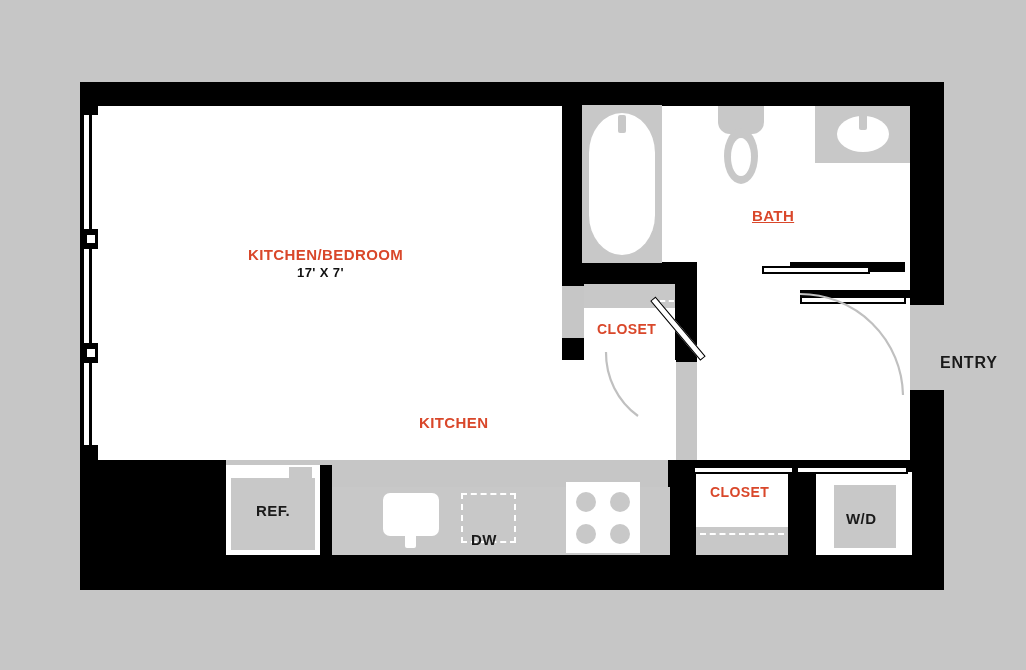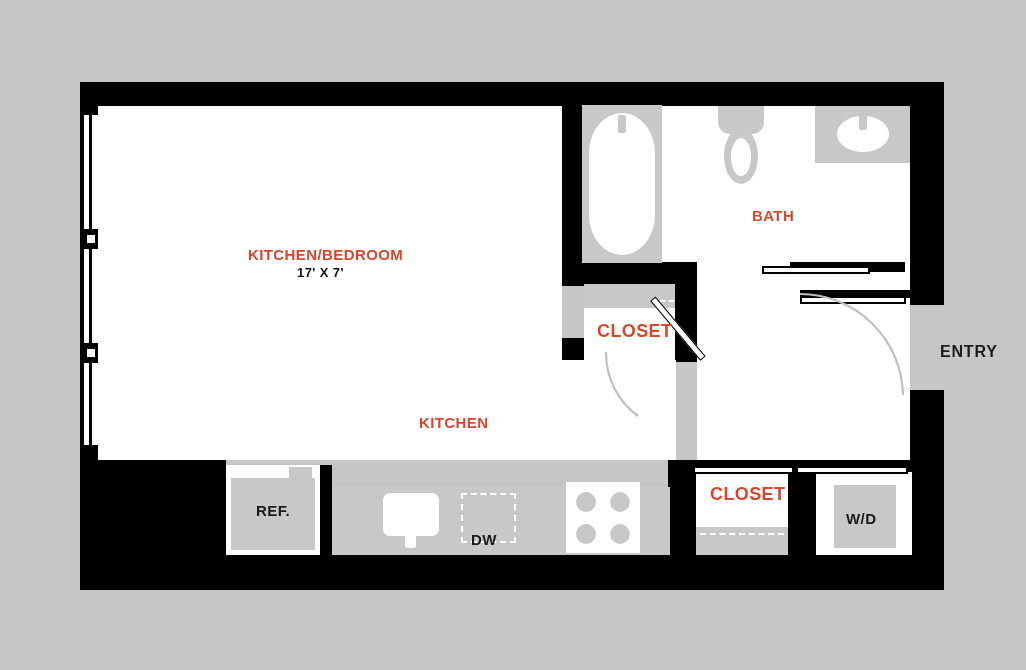--- a/index.html
+++ b/index.html
@@ -22,21 +22,21 @@
   .white { background: #ffffff; }
 
   .label {
     position: absolute;
     font-weight: bold;
     letter-spacing: .4px;
     white-space: nowrap;
     line-height: 1;
   }
   .label.room  { color: #d9472a; font-size: 15px; }
-  .label.small { color: #d9472a; font-size: 18px; }
+  .label.small { color: #d9472a; font-size: 14px; }
   .label.dim   { color: #111111; font-size: 13px; }
   .label.appl  { color: #1a1a1a; font-size: 15px; }
   .label.entry { color: #1a1a1a; font-size: 16px; letter-spacing: .8px; }
 
   .dashed-box {
     border: 2px dashed #ffffff;
     box-sizing: border-box;
     background: transparent;
   }
   .dashed-line { border-top: 2px dashed #ffffff; }
@@ -177,29 +177,29 @@
 
   <div class="hdr" style="left:690px; top:462px; width:96px; height:8px;"></div>
   <div class="slab" style="left:693px; top:466px; width:101px; height:8px;"></div>
 
   <div class="hdr" style="left:800px; top:462px; width:110px; height:8px;"></div>
   <div class="slab" style="left:796px; top:466px; width:112px; height:8px;"></div>
 
   <div class="label room" style="left:248px; top:247px;">KITCHEN/BEDROOM</div>
   <div class="label dim" style="left:297px; top:266px;">17' X 7'</div>
 
-  <div class="label room" style="left:752px; top:208px;">BATH</div>
+  <div class="label room" style="left:752px; top:208px;text-decoration:underline;">BATH</div>
 
   <div class="label room" style="left:419px; top:415px;text-align:right;">KITCHEN</div>
 
   <div class="label small" style="left:597px; top:322px;">CLOSET</div>
 
   <div class="label small" style="left:710px; top:485px;">CLOSET</div>
 
-  <div class="label entry" style="left:940px; top:344px;">ENTRY</div>
+  <div class="label entry" style="left:940px; top:355px;">ENTRY</div>
 
   <div class="label appl" style="left:256px; top:503px;">REF.</div>
 
   <div class="label appl" style="left:471px; top:532px;">DW</div>
 
   <div class="label appl" style="left:846px; top:511px;">W/D</div>
 
 </div>
 
 </body></html>

